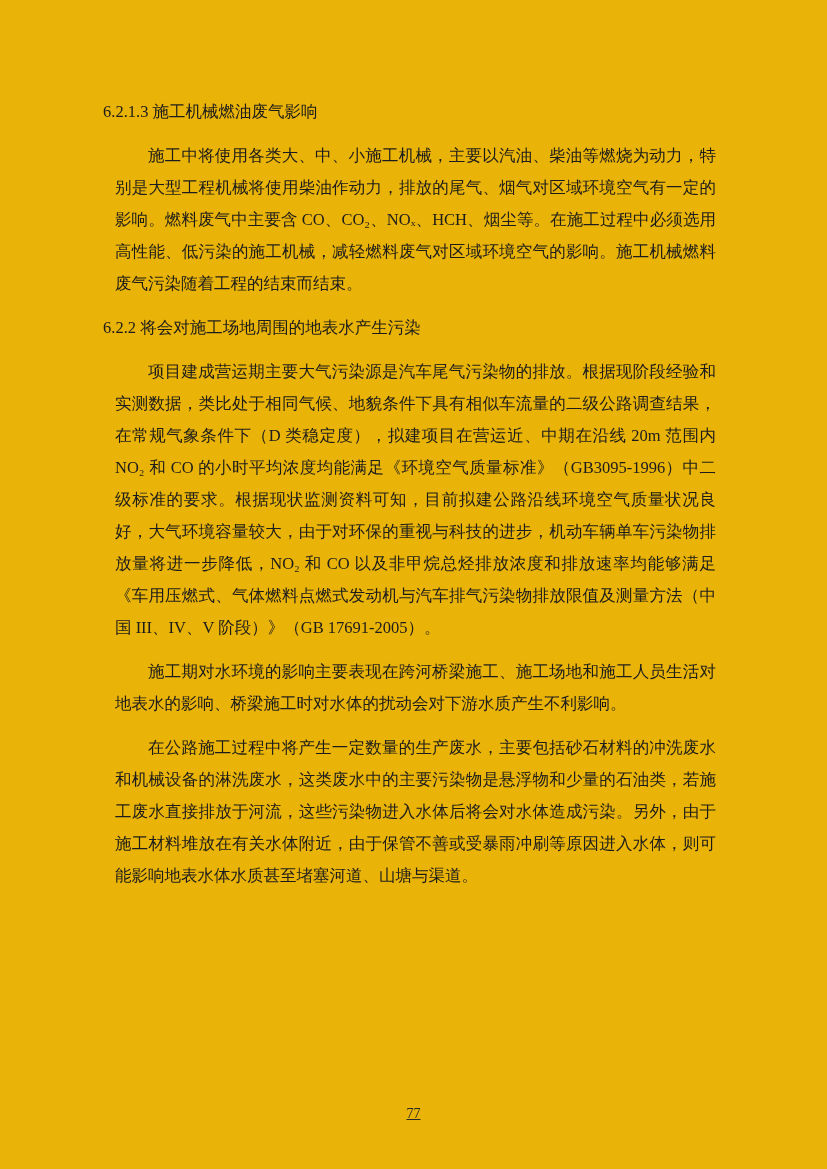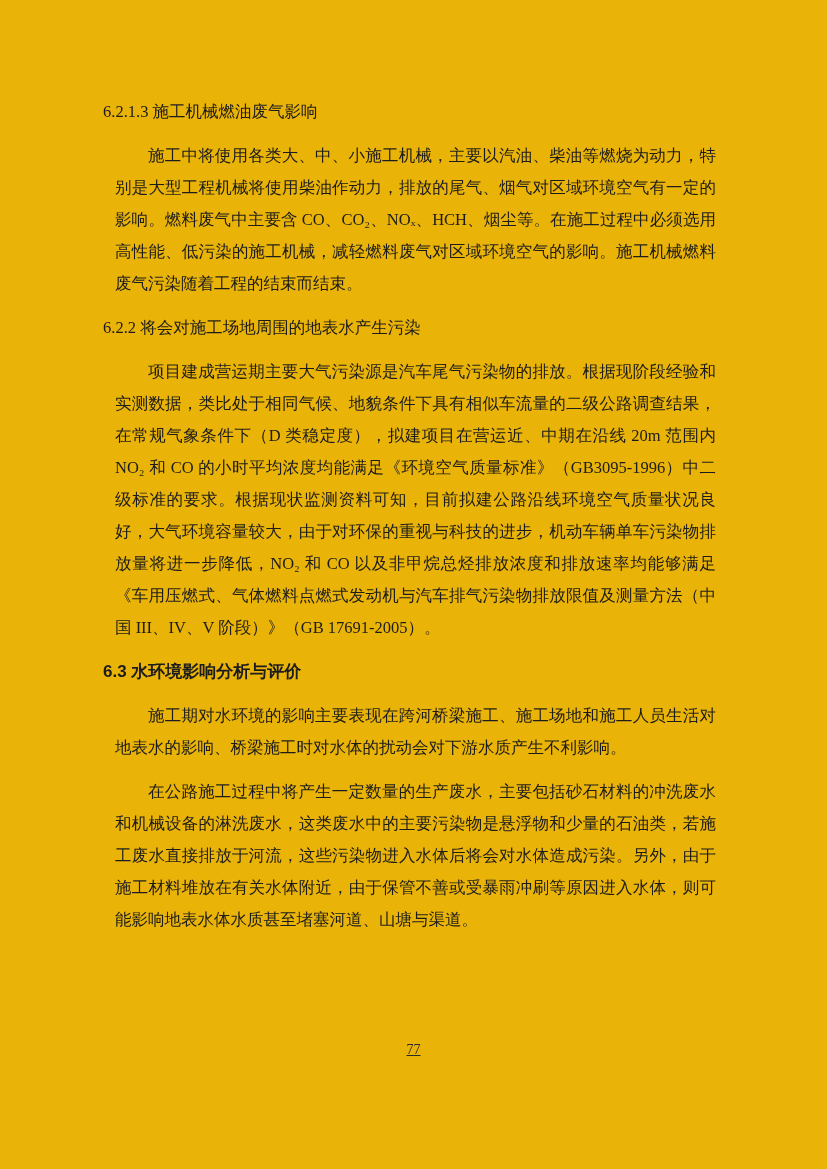--- a/index.html
+++ b/index.html
@@ -38,37 +38,36 @@
     margin: 0;
     font-size: 17px;
     font-weight: bold;
     font-family: "Liberation Sans", "DejaVu Sans", sans-serif;
     line-height: 32px;
     text-align: left;
     text-indent: 0;
   }
   .page-number {
     position: absolute;
-    top: 1040px;
+    top: 1104px;
     left: 0;
     width: 100%;
     text-align: center;
     font-size: 14px;
     line-height: 20px;
     color: #2a2a2a;
     text-decoration: underline;
   }
 </style>
 </head>
 <body>
 
 <div class="page">
   <div class="content">
     <h3 class="h-sub">6.2.1.3 施工机械燃油废气影响</h3>
     <p>施工中将使用各类大、中、小施工机械，主要以汽油、柴油等燃烧为动力，特别是大型工程机械将使用柴油作动力，排放的尾气、烟气对区域环境空气有一定的影响。燃料废气中主要含 CO、CO₂、NOₓ、HCH、烟尘等。在施工过程中必须选用高性能、低污染的施工机械，减轻燃料废气对区域环境空气的影响。施工机械燃料废气污染随着工程的结束而结束。</p>
     <h3 class="h-sub">6.2.2 将会对施工场地周围的地表水产生污染</h3>
     <p>项目建成营运期主要大气污染源是汽车尾气污染物的排放。根据现阶段经验和实测数据，类比处于相同气候、地貌条件下具有相似车流量的二级公路调查结果，在常规气象条件下（D 类稳定度），拟建项目在营运近、中期在沿线 20m 范围内 NO₂ 和 CO 的小时平均浓度均能满足《环境空气质量标准》（GB3095-1996）中二级标准的要求。根据现状监测资料可知，目前拟建公路沿线环境空气质量状况良好，大气环境容量较大，由于对环保的重视与科技的进步，机动车辆单车污染物排放量将进一步降低，NO₂ 和 CO 以及非甲烷总烃排放浓度和排放速率均能够满足《车用压燃式、气体燃料点燃式发动机与汽车排气污染物排放限值及测量方法（中国 III、IV、V 阶段）》（GB 17691-2005）。</p>
-    <h2 class="h-major">6.3 水环境影响分析与评价</h2>
     <p>施工期对水环境的影响主要表现在跨河桥梁施工、施工场地和施工人员生活对地表水的影响、桥梁施工时对水体的扰动会对下游水质产生不利影响。</p>
     <p>在公路施工过程中将产生一定数量的生产废水，主要包括砂石材料的冲洗废水和机械设备的淋洗废水，这类废水中的主要污染物是悬浮物和少量的石油类，若施工废水直接排放于河流，这些污染物进入水体后将会对水体造成污染。另外，由于施工材料堆放在有关水体附近，由于保管不善或受暴雨冲刷等原因进入水体，则可能影响地表水体水质甚至堵塞河道、山塘与渠道。</p>
   </div>
   <div class="page-number">77</div>
 </div>
 
 </body></html>

